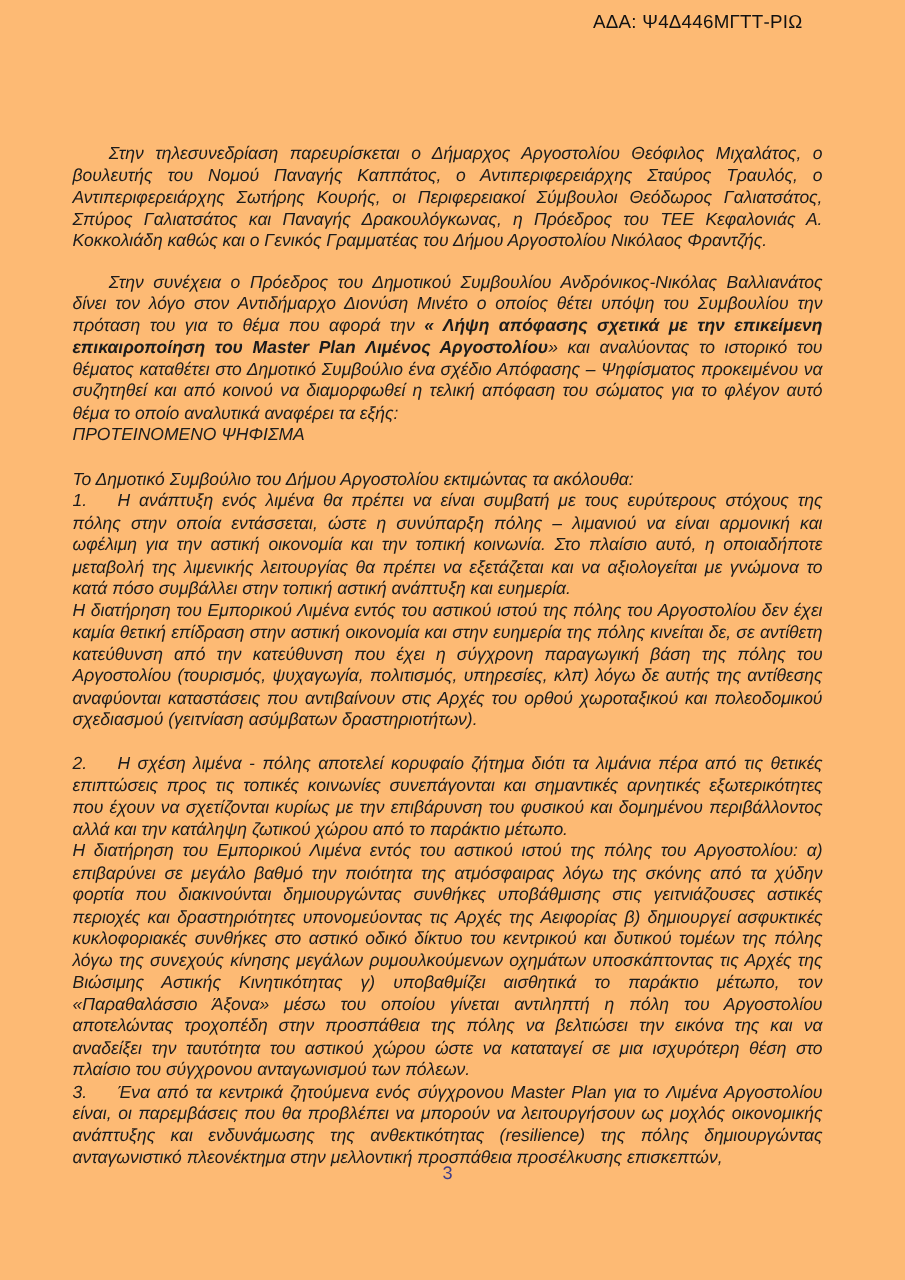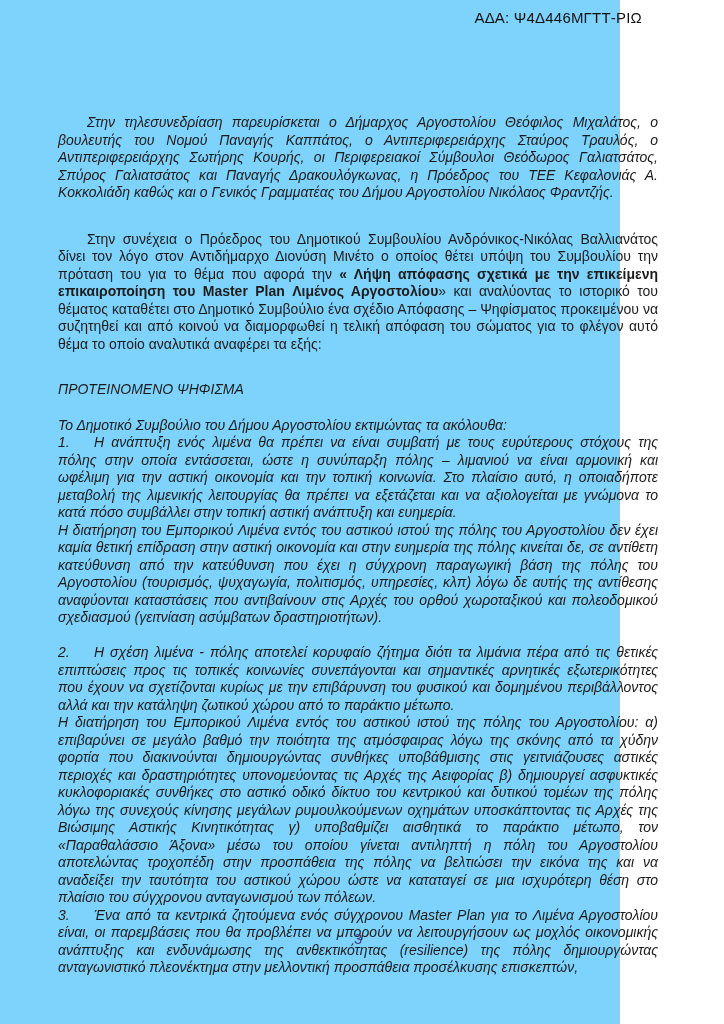--- a/index.html
+++ b/index.html
@@ -13,23 +13,23 @@
     position: relative;
     overflow: hidden;
     font-family: "Liberation Sans", sans-serif;
     color: #1b1b1b;
     -webkit-font-smoothing: antialiased;
   }
   .page {
     position: absolute;
     top: 0;
     left: 0;
-    width: 620px;
+    width: 724px;
     height: 1024px;
-    background: #7dd3fc;
+    background: #fdba74;
   }
   .content {
     position: absolute;
     top: 0;
     left: 58px;
     width: 600px;
   }
   .ada {
     padding-top: 9px;
     padding-right: 16px;
@@ -39,24 +39,24 @@
     color: #111111;
   }
   p {
     margin: 0;
     font-size: 14px;
     line-height: 17.5px;
     text-align: justify;
   }
   .indent { text-indent: 29px; }
   .p-attendees { margin-top: 88px; font-style: italic; }
-  .p-intro { margin-top: 29px; }
+  .p-intro { margin-top: 15px; font-style: italic; }
   .p-intro b { font-weight: bold; }
   .res { font-style: italic; }
-  .res-heading { margin-top: 28px; }
+  .res-heading { margin-top: 0; }
   .res-intro { margin-top: 18px; font-style: italic; }
   .item .num {
     display: inline-block;
     width: 36px;
     font-style: italic;
   }
   .gap-above { margin-top: 17.5px; }
   .pagenum {
     position: absolute;
     top: 931px;

